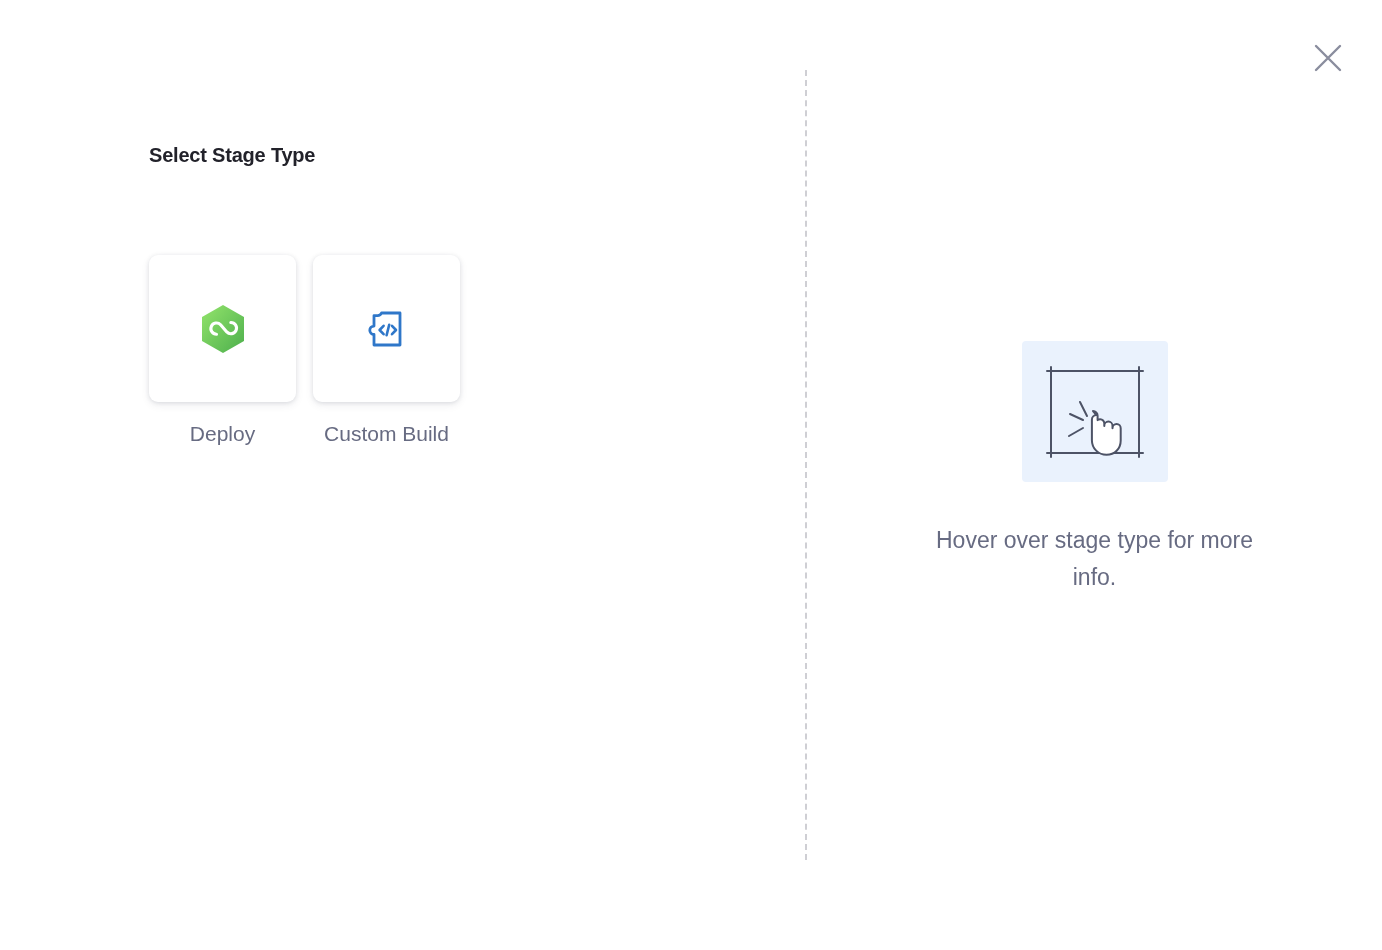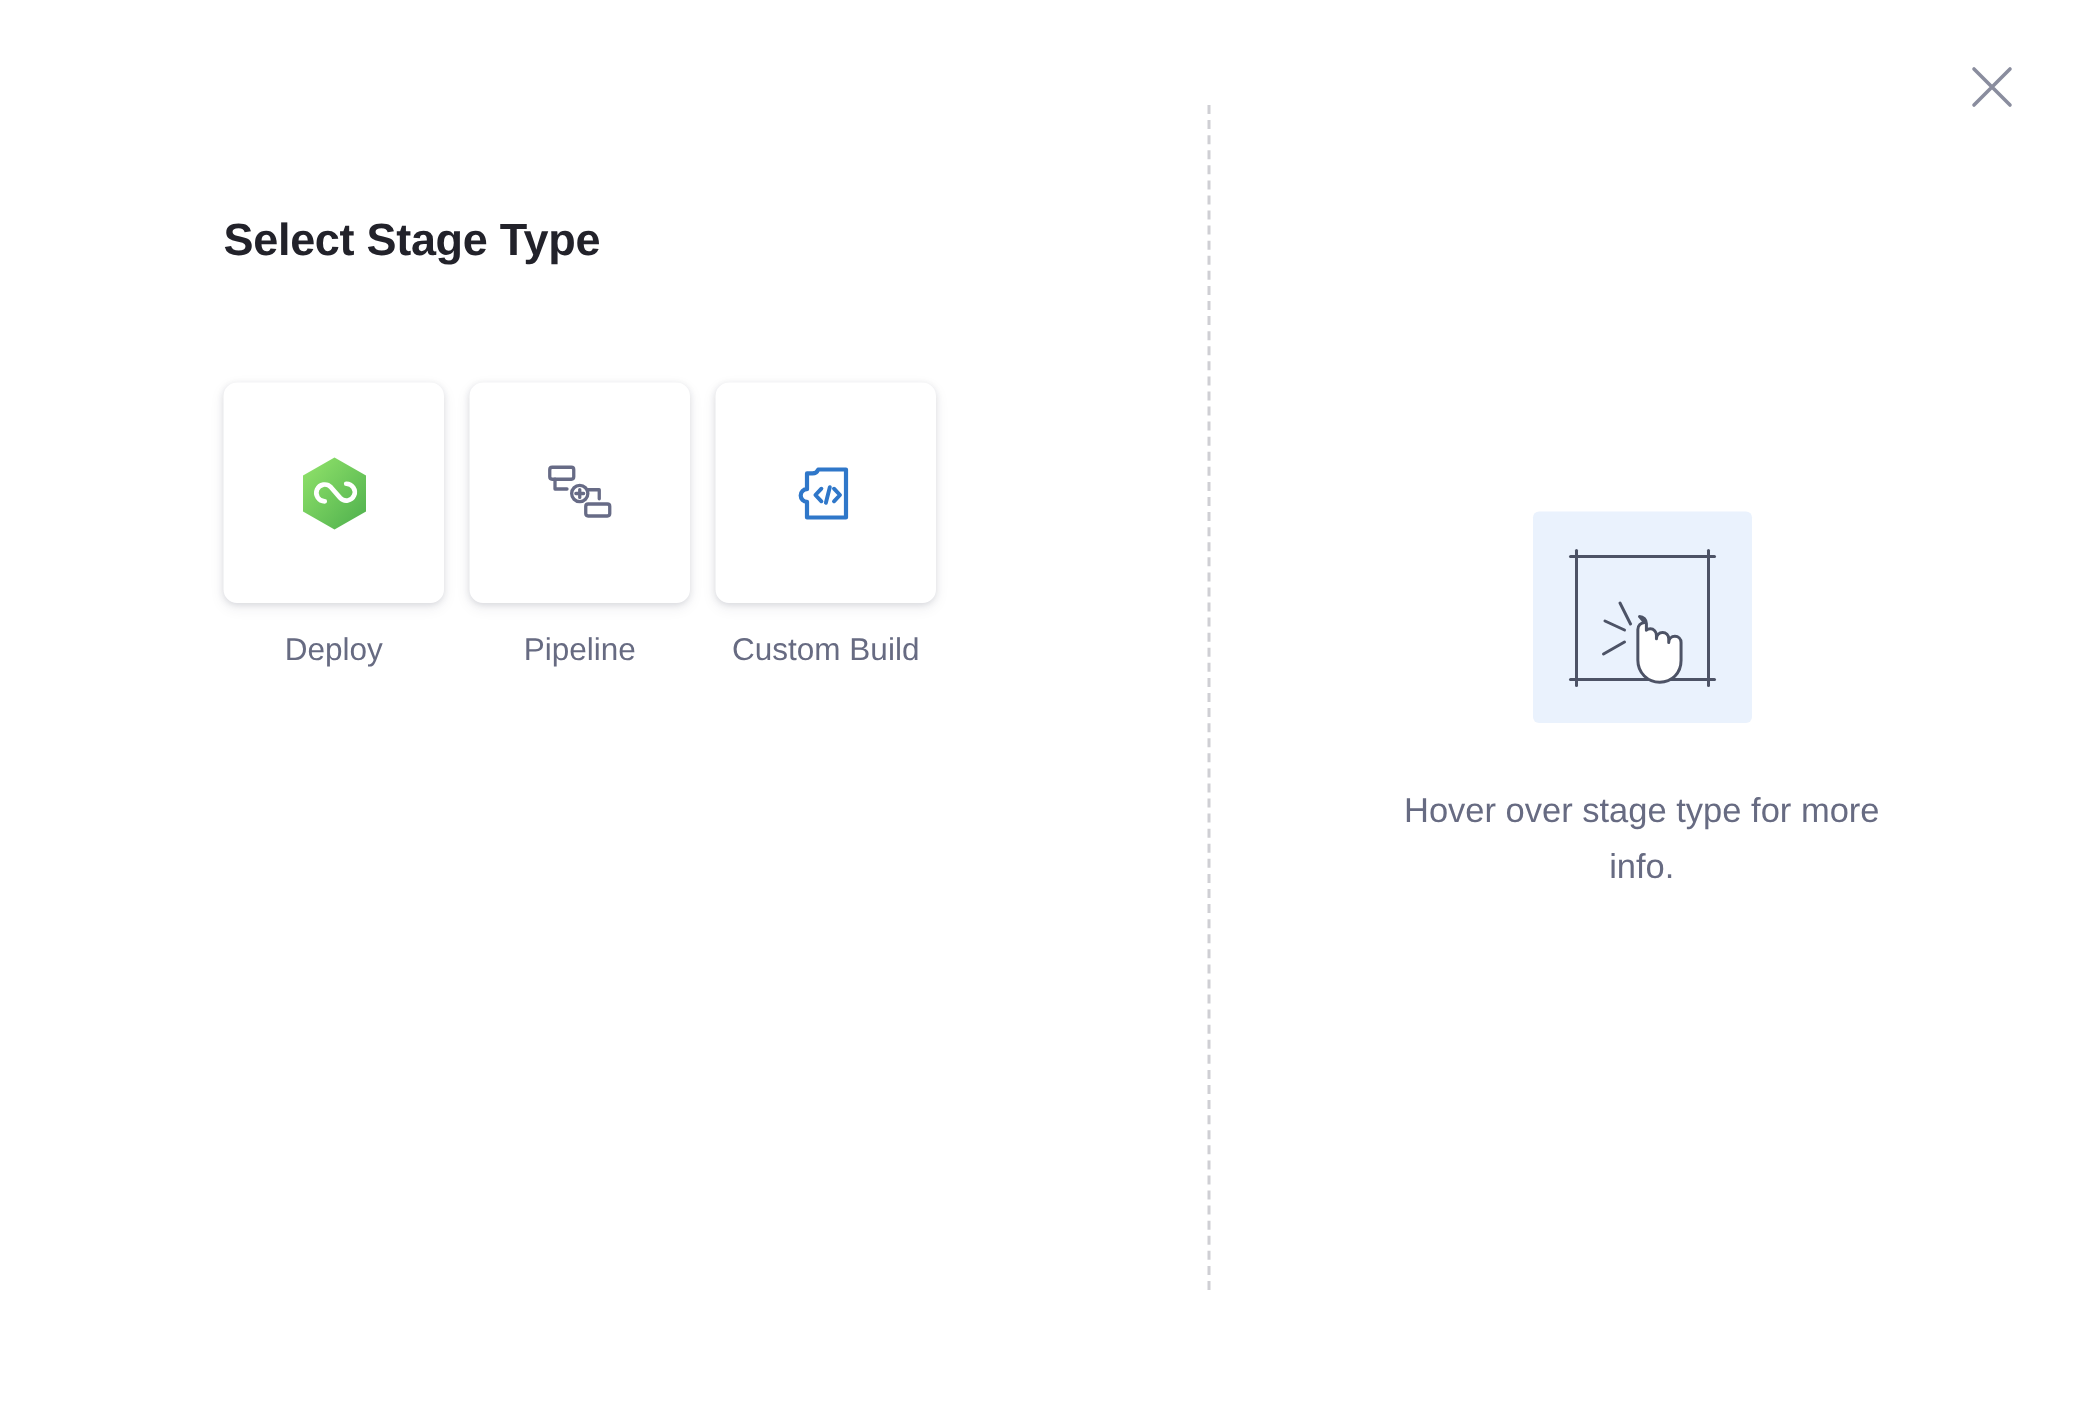--- a/index.html
+++ b/index.html
@@ -68,21 +68,21 @@
     flex-direction: column;
     align-items: center;
     justify-content: flex-start;
   }
 
   
   .title {
     position: absolute;
     left: 149px;
     top: 144px;
-    font-size: 30px;
+    font-size: 20px;
     font-weight: bold;
     letter-spacing: -0.2px;
     color: #22222a;
     margin: 0;
   }
 
   
   .grid {
     position: absolute;
     left: 149px;
@@ -177,37 +177,20 @@
               <path d="M16.5 30.2a5.6 5.6 0 1 1 4.1-9.4l6.2 7.1a5.6 5.6 0 1 0 4.0-9.4" fill="none" stroke="#ffffff" stroke-width="3.1" stroke-linecap="round" stroke-linejoin="round"></path>
             </svg>
           </span>
         </div>
         <div class="stage-label">Deploy</div>
       </div>
 
 
 
 
-      <div class="stage-item">
-        <div class="stage-card">
-          <span>
-            <svg width="50" height="48" viewBox="0 0 50 48">
-              <g fill="none" stroke="#676B86" stroke-width="2.2" stroke-linejoin="round" stroke-linecap="round">
-                <rect x="4.5" y="6.5" width="16" height="8" rx="1.6"></rect>
-                <path d="M8 14.5 v6.5 h8"></path>
-                <circle cx="24.5" cy="24" r="5.4"></circle>
-                <path d="M24.5 21.4 v5.2 M21.9 24 h5.2"></path>
-                <path d="M30 21.5 h7.5 v6"></path>
-                <rect x="28.5" y="31" width="16" height="8" rx="1.6"></rect>
-              </g>
-            </svg>
-          </span>
-        </div>
-        <div class="stage-label">Pipeline</div>
-      </div>
 
       <div class="stage-item">
         <div class="stage-card">
           <span>
             <svg width="42" height="42" viewBox="0 0 42 42">
               <path d="M15.5 5 h18.5 v32 h-26 v-10.5 a4.2 4.2 0 0 1 0 -8.4 v-10.5 h3.5 a4.2 4.2 0 0 0 4.0 -2.6 Z" fill="none" stroke="#2F77C9" stroke-width="2.8" stroke-linejoin="round" stroke-linecap="round"></path>
               <path d="M17.6 17.8 L13.6 22.0 L17.6 26.2" fill="none" stroke="#2F77C9" stroke-width="2.6" stroke-linecap="round" stroke-linejoin="round"></path>
               <path d="M26.0 17.8 L30.0 22.0 L26.0 26.2" fill="none" stroke="#2F77C9" stroke-width="2.6" stroke-linecap="round" stroke-linejoin="round"></path>
               <path d="M23.2 16.8 L20.6 27.2" fill="none" stroke="#2F77C9" stroke-width="2.6" stroke-linecap="round"></path>
             </svg>

